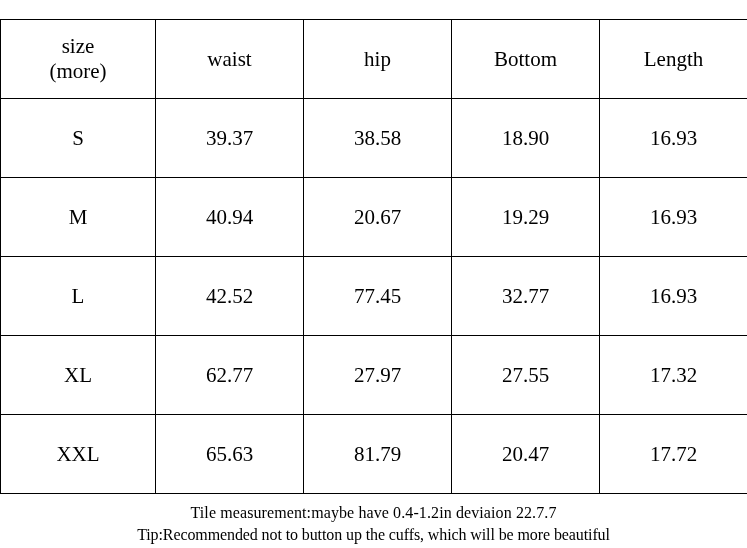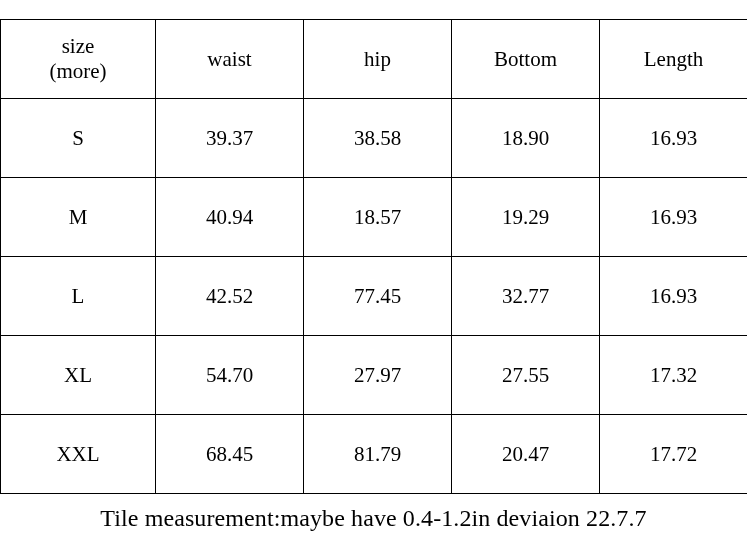--- a/index.html
+++ b/index.html
@@ -48,21 +48,21 @@
   .header-cell-size {
     line-height: 1.2;
   }
   .notes {
     width: 747px;
     box-sizing: border-box;
     padding-top: 8px;
     text-align: center;
   }
   .notes div {
-    font-size: 24px;
+    font-size: 16px;
     line-height: 1.35;
     font-family: "Liberation Serif", serif;
     white-space: nowrap;
   }
   .note-line-1 { letter-spacing: 0.1px; }
   .note-line-2 { letter-spacing: -0.1px; }
 </style>
 </head>
 <body>
 
@@ -94,48 +94,49 @@
         <td>S</td>
         <td>39.37</td>
         <td>38.58</td>
         <td>18.90</td>
         <td>16.93</td>
       </tr>
 
       <tr class="data-row">
         <td>M</td>
         <td>40.94</td>
-        <td>18.57</td>
+        <td>20.67</td>
         <td>19.29</td>
         <td>16.93</td>
       </tr>
 
       <tr class="data-row">
         <td>L</td>
         <td>42.52</td>
         <td>77.45</td>
         <td>32.77</td>
         <td>16.93</td>
       </tr>
 
       <tr class="data-row">
         <td>XL</td>
-        <td>54.70</td>
+        <td>62.77</td>
         <td>27.97</td>
         <td>27.55</td>
         <td>17.32</td>
       </tr>
 
       <tr class="data-row">
         <td>XXL</td>
-        <td>68.45</td>
+        <td>65.63</td>
         <td>81.79</td>
         <td>20.47</td>
         <td>17.72</td>
       </tr>
     </tbody>
   </table>
 
   <div class="notes">
     <div class="note-line-1">Tile measurement:maybe have 0.4-1.2in deviaion 22.7.7</div>
+    <div class="note-line-2">Tip:Recommended not to button up the cuffs, which will be more beautiful</div>
   </div>
 
 </div>
 
 </body></html>

